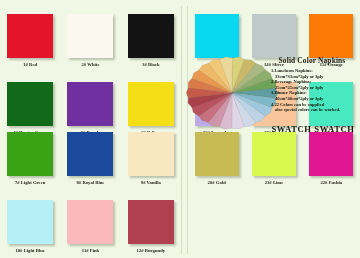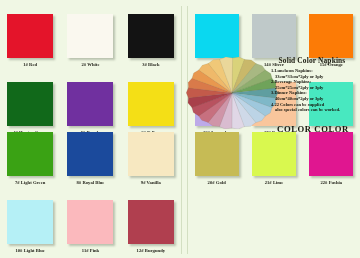--- a/index.html
+++ b/index.html
@@ -287,15 +287,15 @@
           <span>3.Dinner Napkins:</span>
           <span class="sub">40cm*40cm*2ply or 3ply</span>
         </li>
         <li>
           <span>4.22 Colors can be supplied</span>
           <span class="sub">also special colors can be worked.</span>
         </li>
       </ul>
     </div>
 
-    <div class="swatch-word">COLOR COLOR</div>
+    <div class="swatch-word">SWATCH SWATCH</div>
   </div>
 </div>
 
 </body></html>

